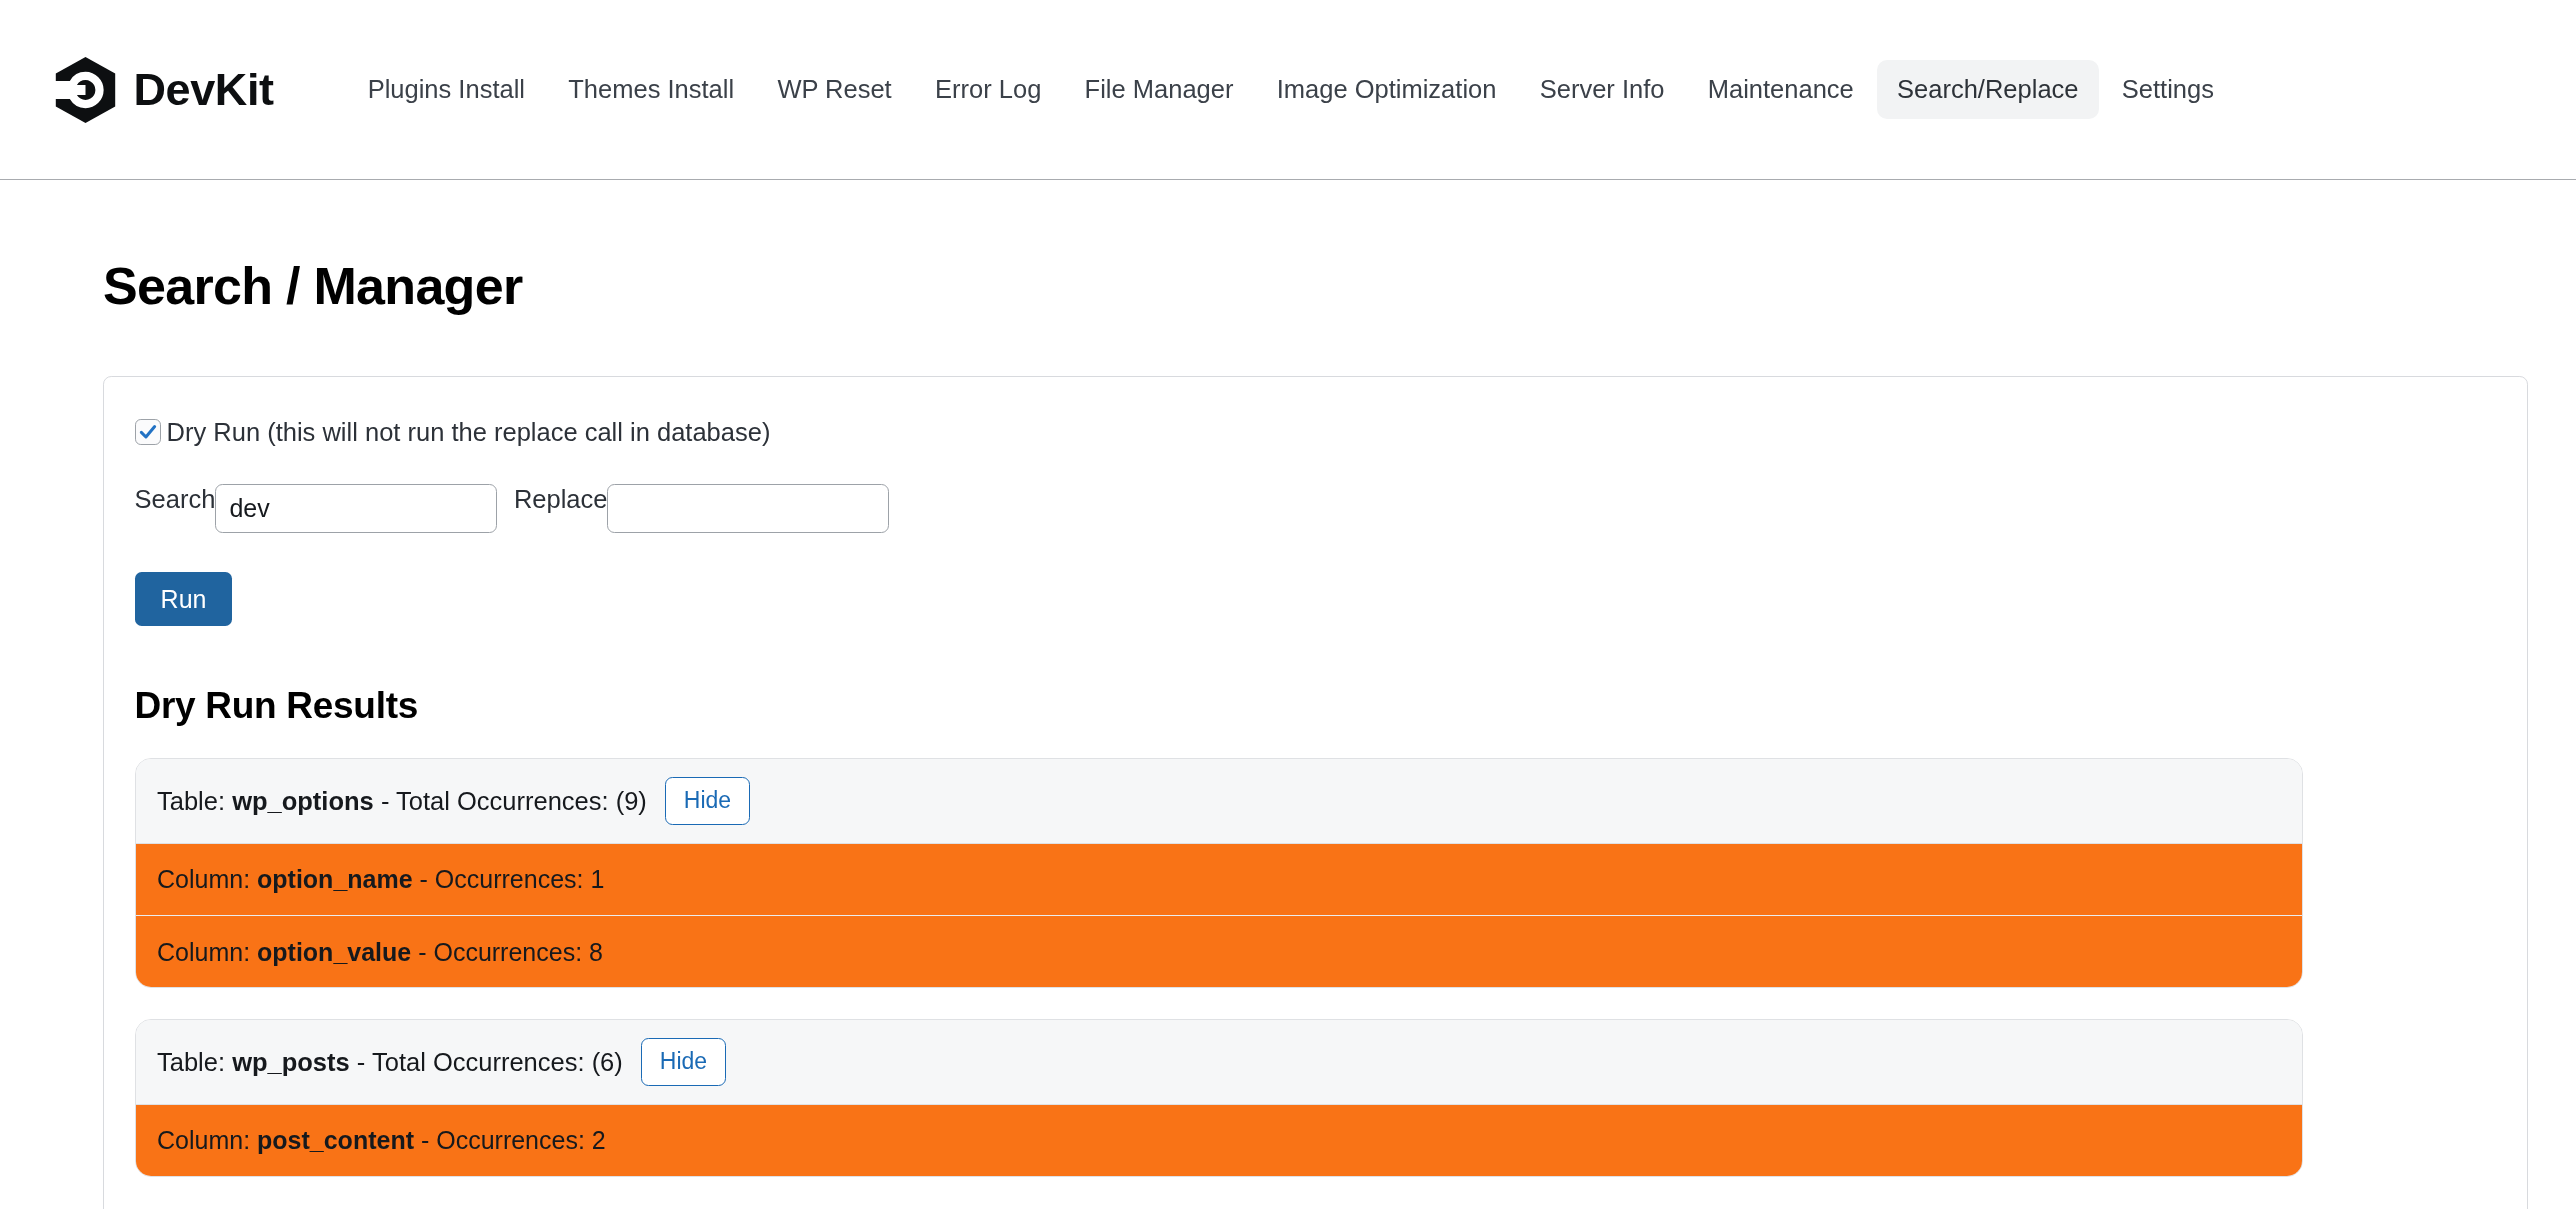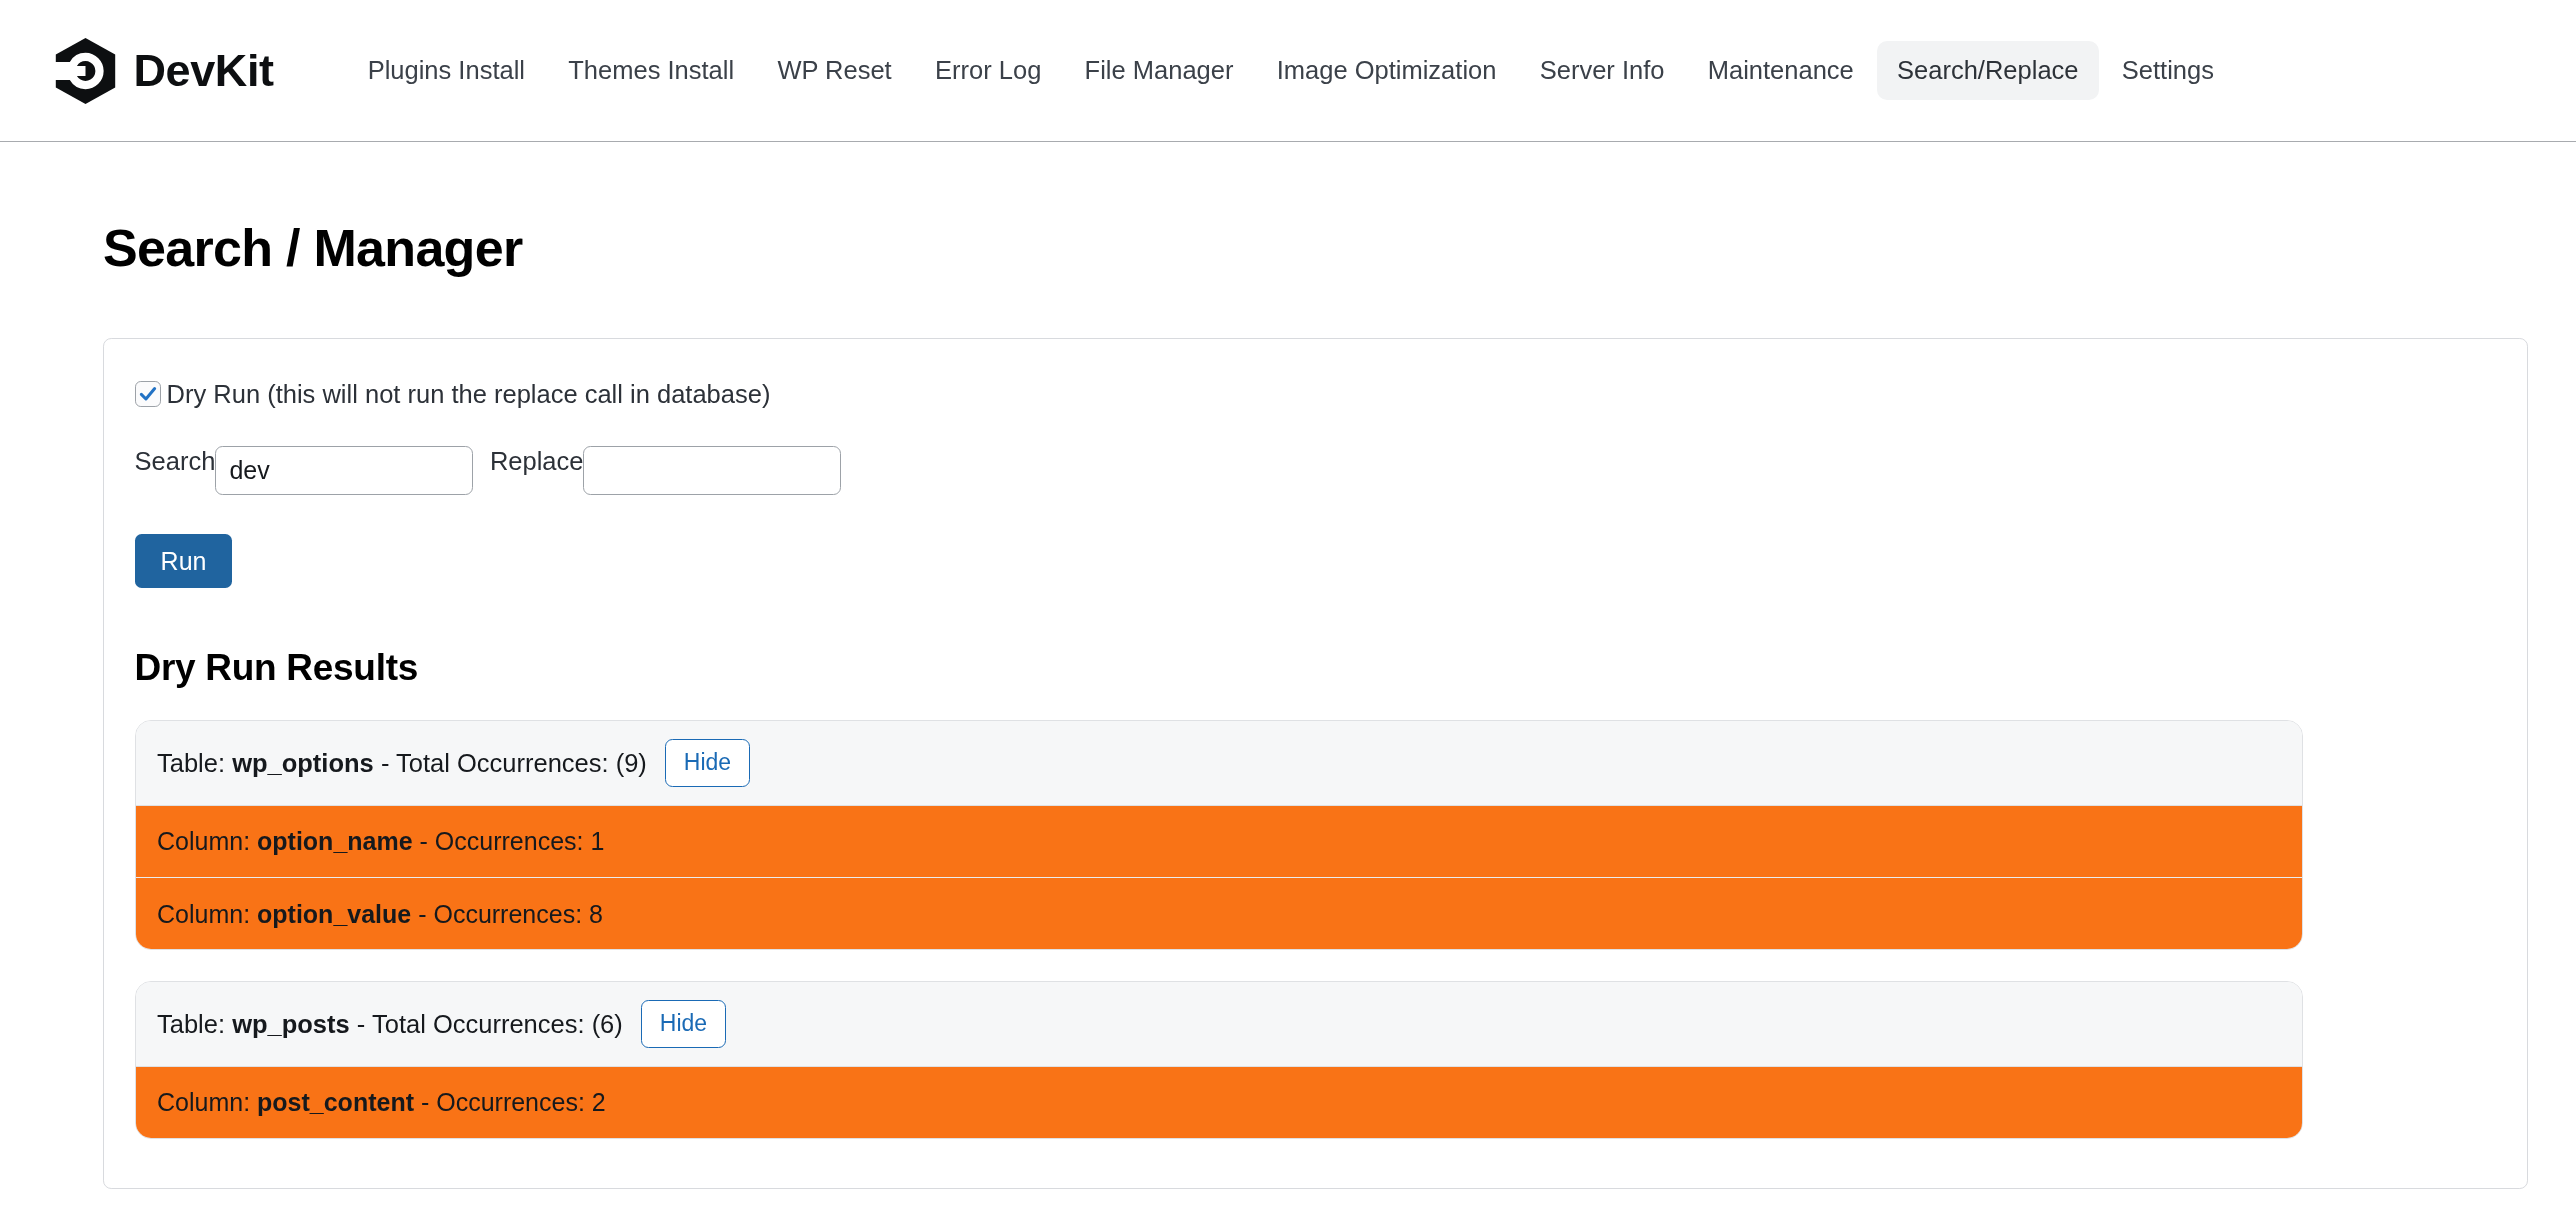--- a/index.html
+++ b/index.html
@@ -8,21 +8,21 @@
     width: 2576px;
     height: 1210px;
     overflow: hidden;
     background: #ffffff;
     font-family: "Liberation Sans", sans-serif;
     -webkit-font-smoothing: antialiased;
   }
 
   
   .site-header {
-    height: 142px;
+    height: 180px;
     border-bottom: 1.6px solid #a8abaf;
     display: flex;
     align-items: center;
     padding: 0 0 0 54px;
     background: #ffffff;
   }
 
   .brand {
     display: flex;
     align-items: center;
@@ -123,21 +123,21 @@
   .field { display: flex; flex-direction: row; }
 
   .field-label {
     font-size: 25.5px;
     color: #2c3138;
     margin-bottom: 13px;
     line-height: 1.2;
   }
 
   .field-input {
-    width: 258px;
+    width: 282px;
     height: 49px;
     border: 1.6px solid #9da2a8;
     border-radius: 7.4px;
     background: #ffffff;
     font-family: "Liberation Sans", sans-serif;
     font-size: 25px;
     color: #16191d;
     padding: 0 13px;
     outline: none;
   }

